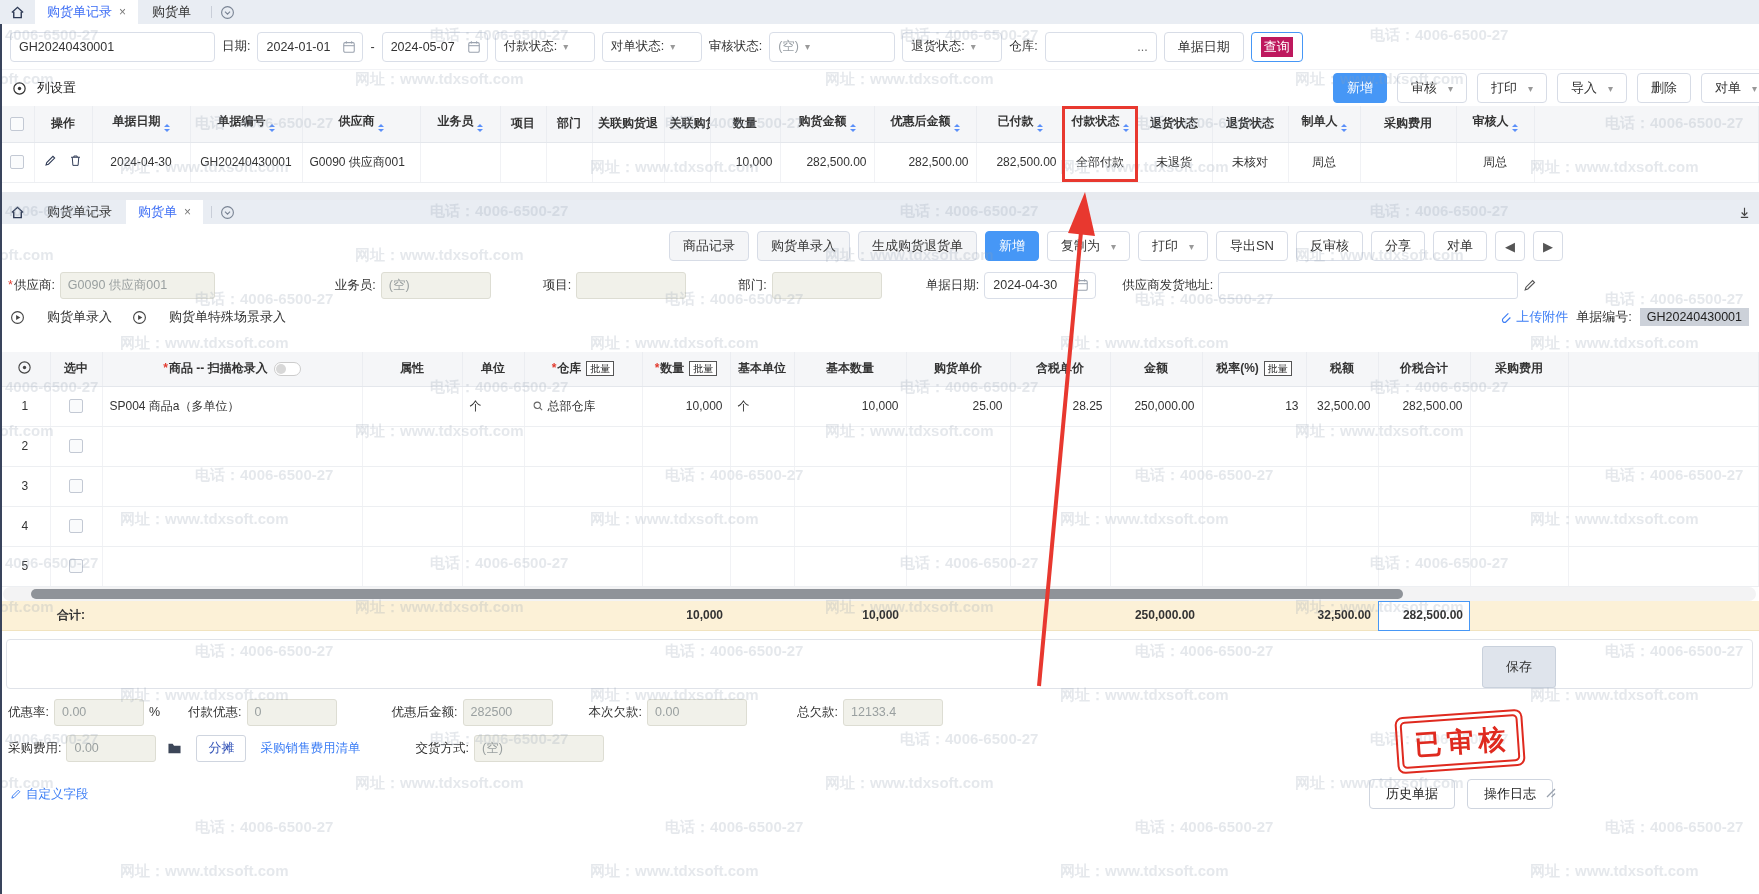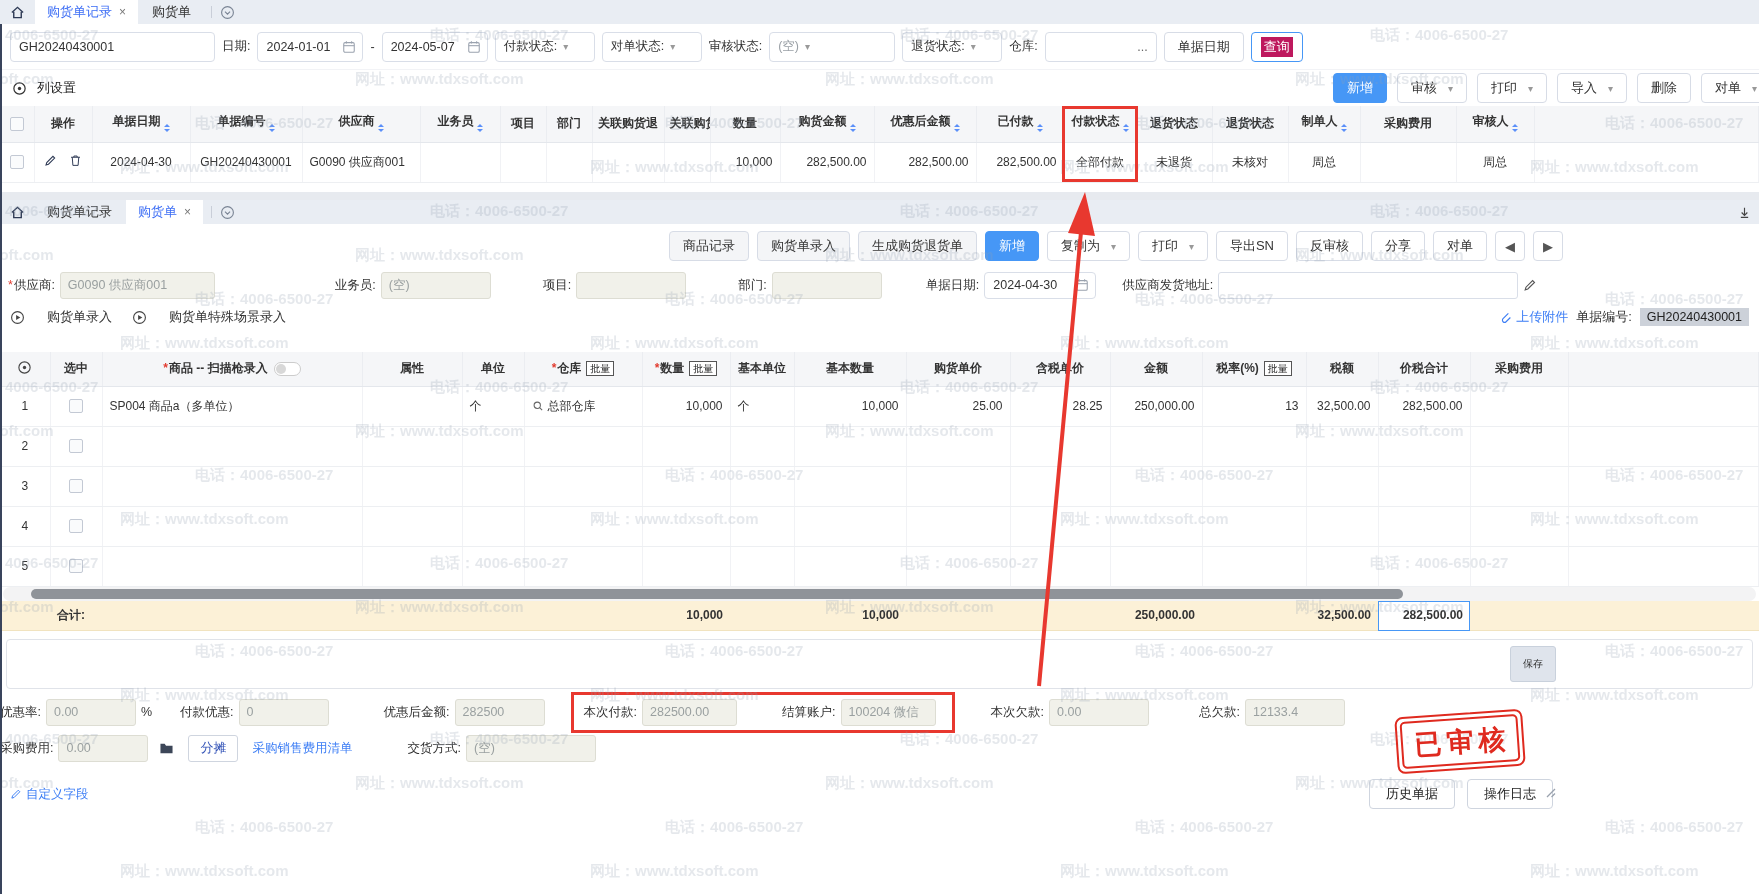--- a/index.html
+++ b/index.html
@@ -71,22 +71,22 @@
   .rightgrp{margin-left:auto;display:flex;align-items:center;gap:8px}
   .bluelink{color:#3d7ef5;display:inline-flex;align-items:center;gap:4px;cursor:pointer}
   .docchip{background:#ccd1d9;padding:2px 7px;color:#222;font-size:12.5px}
   .gap20{height:20px}
   .scrollbar{height:14px;margin:0 3px;background:#f3f3f4;border-radius:7px;position:relative}
   .thumb{position:absolute;left:28px;top:2px;width:1372px;height:10px;background:#8f9399;border-radius:5px}
   table.totals td{background:#fcf1d7;font-weight:700;height:30px;border-right:none;border-bottom:1px solid #f1e3bf;padding:0 7px;white-space:nowrap}
   table.totals{border-collapse:collapse;table-layout:fixed;width:1759px;font-size:12px}
   .hl{background:#fff !important;outline:1.5px solid #4697f6;outline-offset:-1.5px}
   .remark{margin:8px 6px 0;height:50px;border:1px solid #e0e3e9;border-radius:4px;position:relative}
-  .savebtn{position:absolute;right:202px;top:5px;height:36px;padding:0 12px;background:#dfe4ec;border:1px solid #c9d1dc;border-radius:3px;font-size:10px;color:#333;display:inline-flex;align-items:center;cursor:pointer}
-  .frow{display:flex;align-items:center;font-size:12.5px;}
+  .savebtn{position:absolute;right:202px;top:5px;height:42px;padding:0 23px;background:#dfe4ec;border:1px solid #c9d1dc;border-radius:3px;font-size:13px;color:#333;display:inline-flex;align-items:center;cursor:pointer}
+  .frow{display:flex;align-items:center;font-size:12.5px;padding-left:8px}
   .frowA{height:34px;margin-top:6px}
   .frowB{height:38px}
   .ml14{margin-left:14px}.ml28{margin-left:28px}.ml36{margin-left:36px}.ml45{margin-left:45px}.ml50{margin-left:50px}.ml55{margin-left:55px}
   .redwrap{display:flex;align-items:center;border:3px solid #e8382f;padding:4px 16px 4px 10px;margin-left:26px}
   .w90{width:90px}.w95{width:95px}.w100{width:100px}.w110{width:110px}.w130{width:130px}.w155{width:155px}.w300{width:300px}
   .allocbtn{height:27px;padding:0 11px;border:1px solid #cfd5df;border-radius:3px;background:#fff;color:#3555b8;font-size:13px;display:inline-flex;align-items:center;cursor:pointer}
   .bottomrow{margin-top:12px;display:flex;align-items:center;padding:0 10px;font-size:12.5px}
   .bottomrow .rbtns{margin-left:auto;display:flex;gap:12px;margin-right:196px}
   .bbtn{height:30px;padding:0 16px;border:1px solid #cfd5df;border-radius:4px;background:#fff;font-size:13px;color:#222;display:inline-flex;align-items:center;cursor:pointer}
   
@@ -744,30 +744,20 @@
         <span>%</span>
         </div>
       <div class="fg ml28">
           <span>付款优惠:</span>
         <input class="inp2 dis w90" readonly="" value="0" style="">
         </div>
       <div class="fg ml55">
           <span>优惠后金额:</span>
         <input class="inp2 dis w90" readonly="" value="282500" style="">
         </div>
-      <div class="redwrap">
-        <div class="fg">
-            <span>本次付款:</span>
-          <input class="inp2 dis w95" readonly="" value="282500.00" style="">
-          </div>
-        <div class="fg ml45">
-            <span>结算账户:</span>
-          <input class="inp2 dis w95" readonly="" value="100204 微信" style="">
-          </div>
-      </div>
       <div class="fg ml36">
           <span>本次欠款:</span>
         <input class="inp2 dis w100" readonly="" value="0.00" style="">
         </div>
       <div class="fg ml50">
           <span>总欠款:</span>
         <input class="inp2 dis w100" readonly="" value="12133.4" style="">
         </div>
     </div>
 

